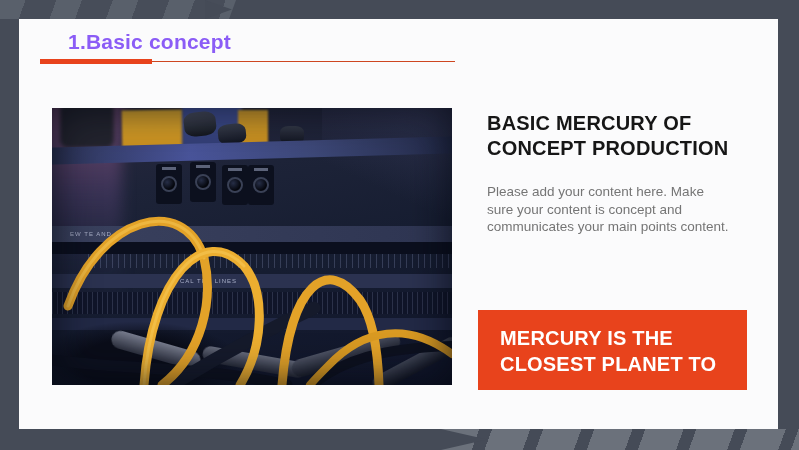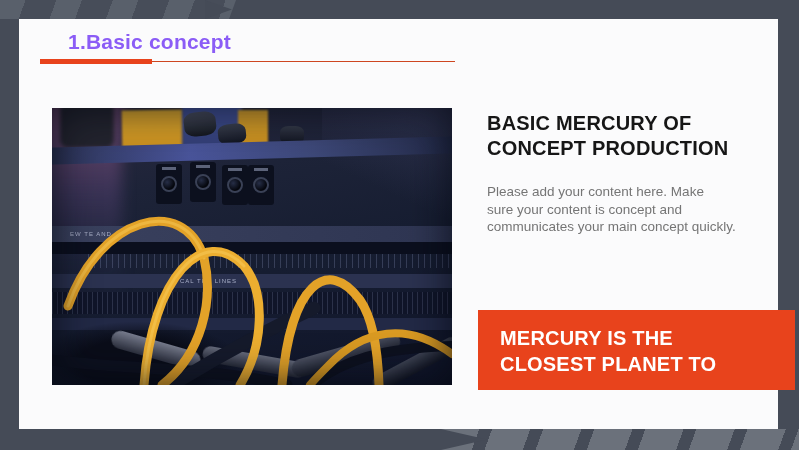--- a/index.html
+++ b/index.html
@@ -33,21 +33,21 @@
   .title { position:absolute; left:25px; top:11px; font-size:21px; font-weight:700; color:#8b5cf6; letter-spacing:.2px;margin-left:24px; }
   .rule-thin  { position:absolute; left:21px; top:42px; width:415px; height:1px; background:#CE4620; }
   .rule-thick { position:absolute; left:21px; top:40px; width:112px; height:5px; background:#E8431C; }
 
   .heading { position:absolute; left:468px; top:92px; font-size:20px; line-height:25px; font-weight:700; color:#161616; letter-spacing:.2px; }
   .heading span { display:block; }
   .body-text { position:absolute; left:468px; top:164px; width:262px; font-size:13.5px; line-height:17.5px; color:#757575; }
   .body-text span { display:block; }
 
   .callout {
-    position:absolute; left:459px; top:291px; width:317px; height:80px;
+    position:absolute; left:459px; top:291px; width:269px; height:80px;
     background:#E8431C; color:#FFFFFF; font-weight:700; font-size:20px; line-height:26px;
     padding:15px 0 0 22px; letter-spacing:.2px;
   }
   .callout span { display:block; }
 
   
   .photo { position:absolute; left:33px; top:89px; width:400px; height:277px; overflow:hidden;
     background:linear-gradient(168deg,#2B2A40 0%, #1D2338 28%, #161D31 58%, #10152A 100%); }
   .photo > div, .photo > svg { position:absolute; }
 
@@ -174,21 +174,21 @@
     </div>
 
     <div class="heading">
       <span>BASIC MERCURY OF</span>
       <span>CONCEPT PRODUCTION</span>
     </div>
 
     <div class="body-text">
       <span>Please add your content here. Make</span>
       <span>sure your content is concept and</span>
-      <span>communicates your main concept quickly.</span>
+      <span>communicates your main points content.</span>
     </div>
 
     <div class="callout">
       <span>MERCURY IS THE</span>
       <span>CLOSEST PLANET TO</span>
     </div>
 
   </div>
 </div>
 

